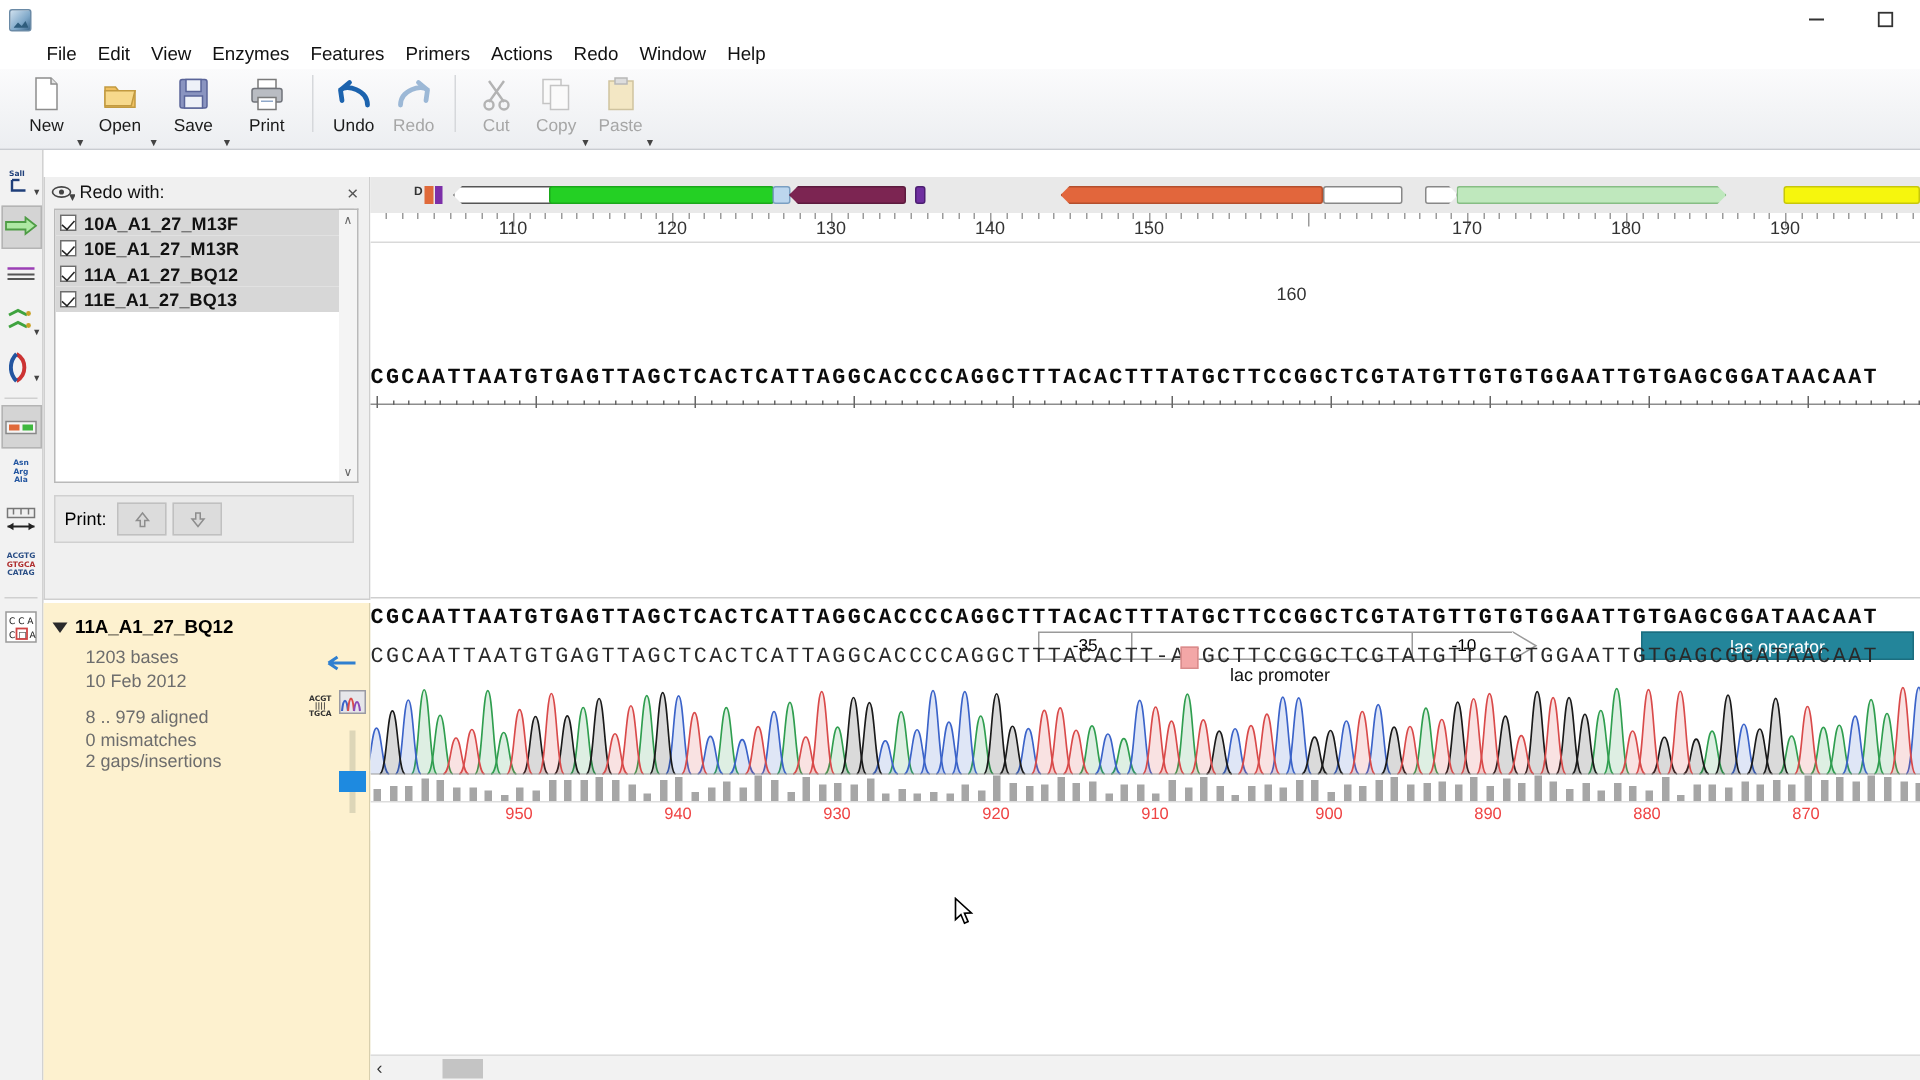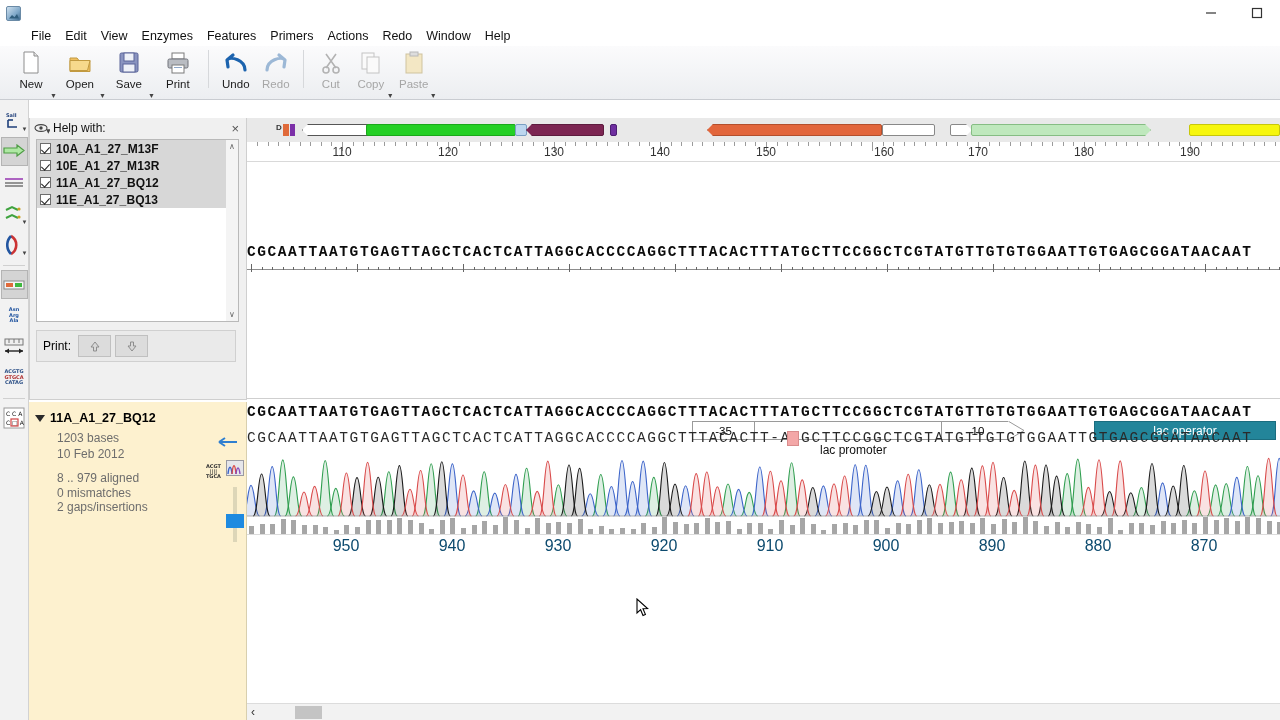--- a/index.html
+++ b/index.html
@@ -163,21 +163,21 @@
                font-size:14.5px; letter-spacing:1.56px; }
   .trace-ref { top:0; font-weight:bold; color:#0b0b0b; }
   .trace-aln { top:26px; color:#2a2a2a; }
   .gapmark { position:absolute; background:#f3a7a7; border:1px solid #d98c8c; }
 
   .qualbars { position:absolute; left:0; right:0; top:110px; height:22px; }
   .qualbars i { position:absolute; bottom:0; width:5px; background:#a6a6a6; }
 
   .botruler { position:absolute; left:0; right:0; top:416px; height:20px;
               background:#fff; border-top:1px solid #dcdcdc; }
-  .botruler .num { position:absolute; top:2px; font-size:16px; color:#0c4a6e; transform:translateX(-50%); }
+  .botruler .num { position:absolute; top:2px; font-size:11px; color:#ef4444; transform:translateX(-50%); }
 
   .hsep { position:absolute; left:0; right:0; height:1px; background:#cfcfcf; }
 
   .hscroll { position:absolute; left:247px; bottom:0; right:0; height:17px;
              background:#f2f2f2; border-top:1px solid #dcdcdc; }
   .hs-left { position:absolute; left:4px; top:1px; font-size:12px; color:#333; }
   .hs-thumb { position:absolute; left:48px; top:2px; width:27px; height:13px; background:#c4c4c4; }
 
   .cursor { position:absolute; width:13px; height:19px; pointer-events:none; }
 </style>
@@ -401,21 +401,21 @@
 
 <div class="alignpanel">
   <div class="ap-head">
     <span class="ap-eye">
       <svg width="16" height="12">
           <ellipse cx="7" cy="6" rx="6" ry="3.4" fill="none" stroke="#444" stroke-width="1.1"></ellipse>
           <circle cx="7" cy="6" r="1.7" fill="#444"></circle>
           <text x="12" y="11" font-size="6" fill="#444" font-family="DejaVu Sans">▼</text>
         </svg>
     </span>
-    <span class="ap-title">Help with:</span>
+    <span class="ap-title">Redo with:</span>
     <span class="ap-x">×</span>
   </div>
 
   <div class="ap-list">
     <div class="ap-row">
       <span class="chk"></span>
       <span>10A_A1_27_M13F</span>
     </div>
     <div class="ap-row">
       <span class="chk"></span>
@@ -606,21 +606,21 @@
         <div class="tick" style="left: 985.4px; height: 4px;"></div>
         <div class="tick" style="left: 996px; height: 4px;"></div>
         <div class="tick" style="left: 1006.6px; height: 4px;"></div>
         <div class="tick" style="left: 1017.2px; height: 4px;"></div>
         <div class="tick" style="left: 1027.8px; height: 4px;"></div>
         <div class="num" style="left: 95px;">110</div>
         <div class="num" style="left: 201px;">120</div>
         <div class="num" style="left: 307px;">130</div>
         <div class="num" style="left: 413px;">140</div>
         <div class="num" style="left: 519px;">150</div>
-        <div class="num" style="left: 637px;">160</div>
+        <div class="num" style="left: 614px; margin-top: 44px;">160</div>
         <div class="num" style="left: 731px;">170</div>
         <div class="num" style="left: 837px;">180</div>
         <div class="num" style="left: 943px;">190</div>
       </div>
   </div>
 
   <div class="seqblock" style="top:126px">
     <div class="seqline seq-top">CGCAATTAATGTGAGTTAGCTCACTCATTAGGCACCCCAGGCTTTACACTTTATGCTTCCGGCTCGTATGTTGTGTGGAATTGTGAGCGGATAACAAT</div>
     <div class="seqticks">
       <div class="base"></div>

